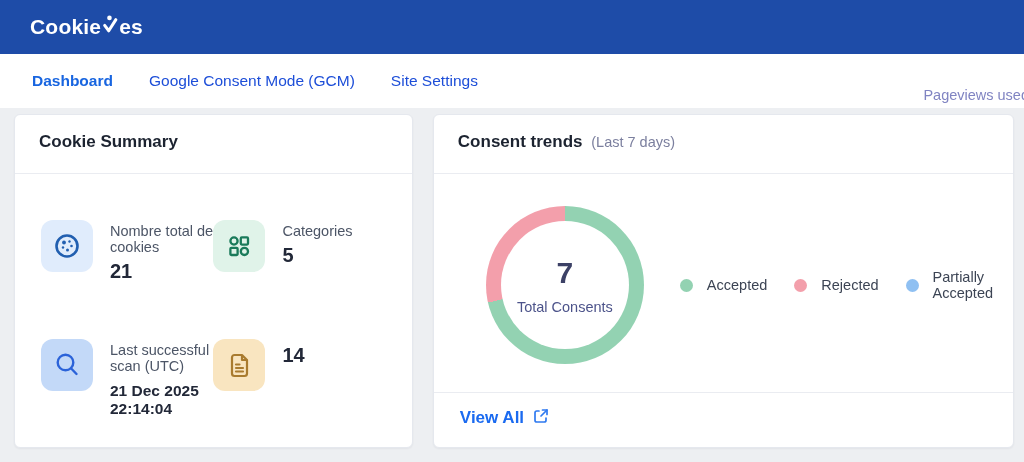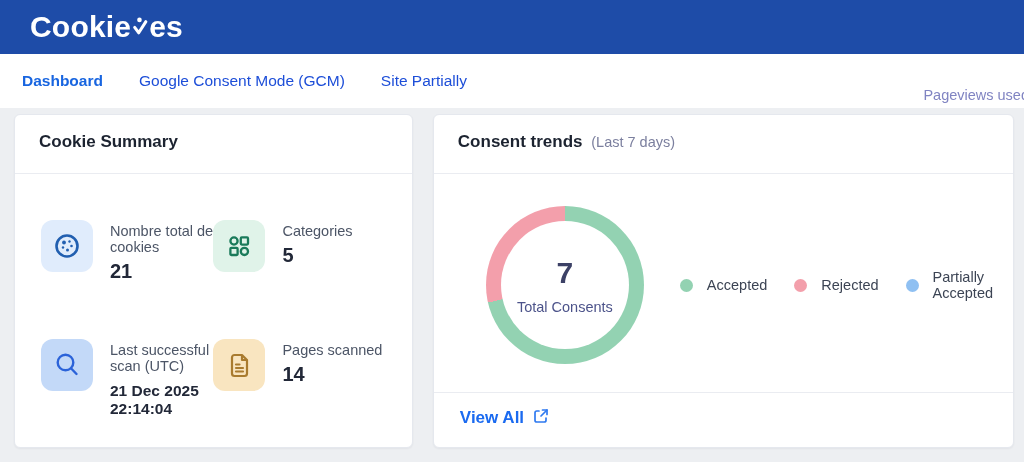--- a/index.html
+++ b/index.html
@@ -11,33 +11,33 @@
     overflow:hidden;
     color:#222838;
   }
 
   
   .topbar {
     height:54px; background:#1e4ca8;
     display:flex; align-items:center; padding-left:30px;
   }
   .logo {
-    color:#fff; font-size:30px; font-weight:bold; letter-spacing:.2px;
+    color:#fff; font-size:21px; font-weight:bold; letter-spacing:.2px;
     display:inline-flex; align-items:center;
   }
   .logo-y { display:inline-block; margin:0 1px; }
 
   
   .tabbar {
     position:absolute; top:54px; left:0; right:0; height:54px;
     background:#ffffff;
   }
   .tabs {
     display:flex; gap:36px; align-items:center; height:100%;
-    padding-left:22px; font-size:15.5px;
+    padding-left:32px; font-size:15.5px;
   }
   .tab { color:#1d4ed8; cursor:pointer; }
   .tab.active { color:#1865e0; font-weight:bold; }
   .pageviews {
     position:absolute; right:-5px; bottom:5px;
     color:#8084c2; font-size:14.5px; white-space:nowrap;
   }
 
   
   .main {
@@ -117,21 +117,21 @@
       </svg>
     </span>
     <span>es</span>
   </div>
 </div>
 
 <div class="tabbar">
   <div class="tabs">
     <span class="tab active">Dashboard</span>
     <span class="tab">Google Consent Mode (GCM)</span>
-    <span class="tab">Site Partially</span>
+    <span class="tab">Site Settings</span>
   </div>
   <span class="pageviews">Pageviews used</span>
 </div>
 
 <div class="main">
 
   <div class="card card-left">
     <div class="card-header">Cookie Summary</div>
     <div class="summary-body">
       <div class="stat-row">
@@ -183,21 +183,20 @@
           <div class="stat-icon bg-amber">
             <svg width="27" height="27" viewBox="0 0 27 27" fill="none">
               <path d="M6 5.5 C6 4.1 7.1 3 8.5 3 H16 L21 8 V21.5 C21 22.9 19.9 24 18.5 24 H8.5 C7.1 24 6 22.9 6 21.5 Z" stroke="#a97b2f" stroke-width="2.2" stroke-linejoin="round"></path>
               <path d="M16 3.4 V8 H20.6" stroke="#a97b2f" stroke-width="2.2" stroke-linejoin="round"></path>
               <path d="M10 12.5 H13.5" stroke="#a97b2f" stroke-width="2.2" stroke-linecap="round"></path>
               <path d="M10 16 H17" stroke="#a97b2f" stroke-width="2.2" stroke-linecap="round"></path>
               <path d="M10 19.5 H17" stroke="#a97b2f" stroke-width="2.2" stroke-linecap="round"></path>
             </svg>
           </div>
           <div>
-            <div class="stat-label">Pages scanned</div>
             <div class="stat-value">14</div>
           </div>
         </div>
       </div>
     </div>
   </div>
 
   <div class="card card-right">
     <div class="card-header">
       <span>Consent trends</span>

